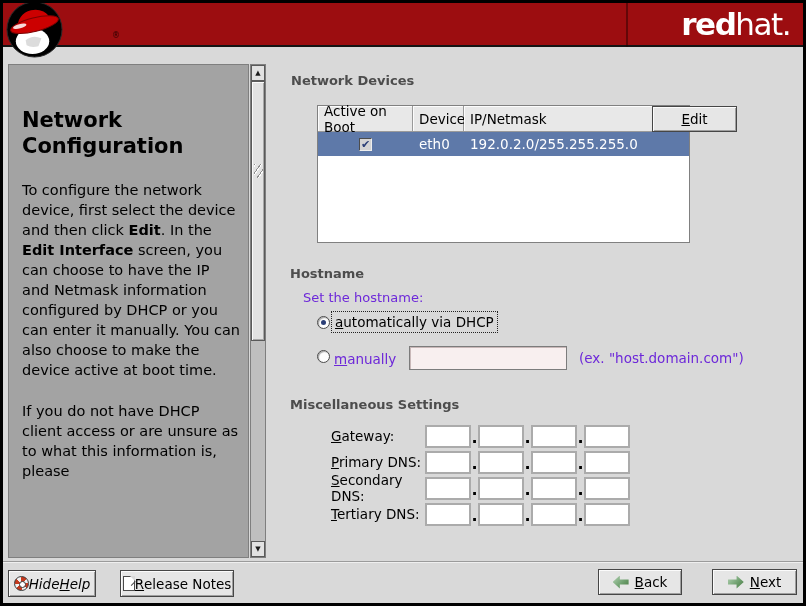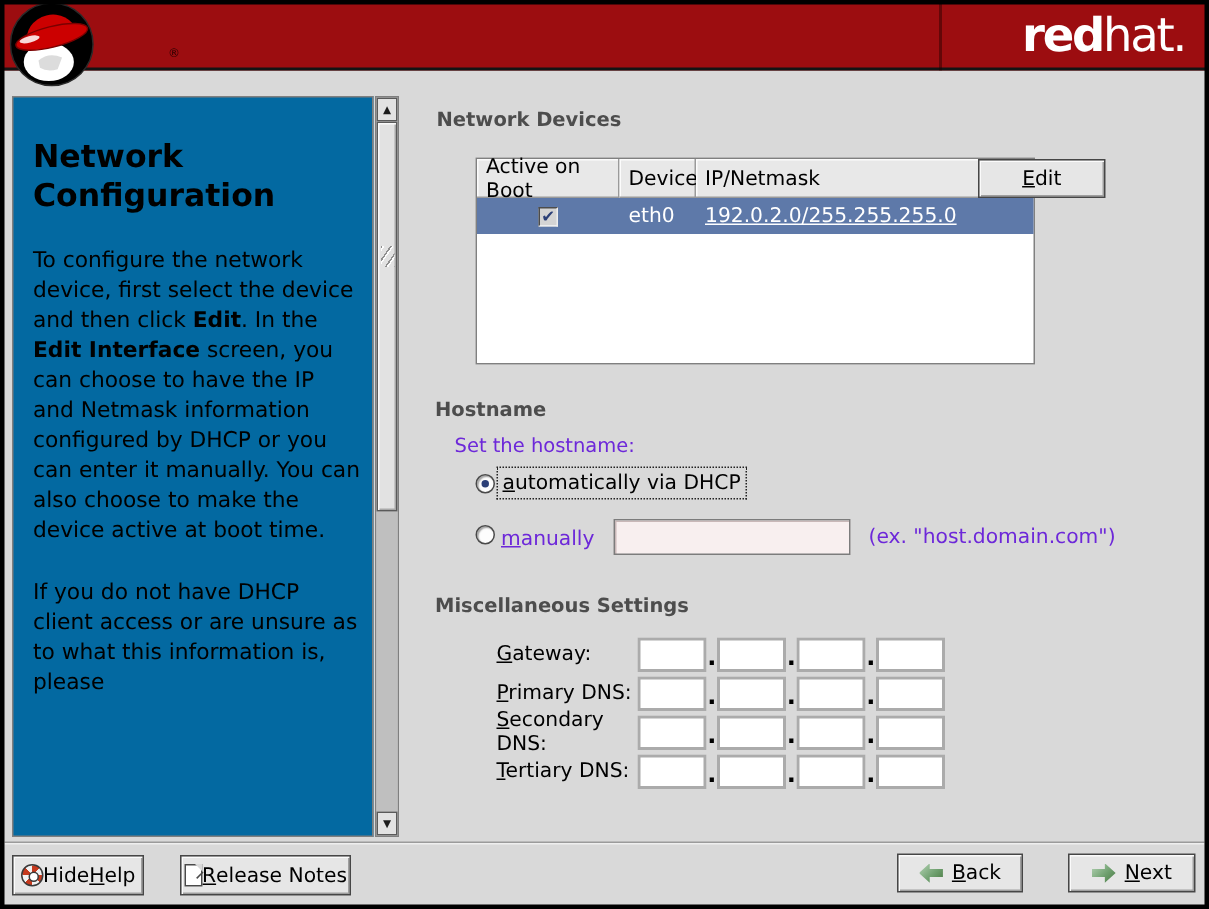--- a/index.html
+++ b/index.html
@@ -14,22 +14,22 @@
   .banner{position:absolute;top:0;left:0;width:806px;height:47px;background:#9C0D10;border-bottom:2px solid #141414;}
   .banner-seam{position:absolute;left:626px;top:0;width:2px;height:47px;background:rgba(30,0,0,.45);}
   .wordmark{position:absolute;top:4px;right:16px;color:#fff;font-size:31px;letter-spacing:-1.5px;line-height:40px;}
   .wordmark .wm-b{font-weight:bold;}
   .wordmark .wm-l{font-weight:normal;margin-top:36px;}
   .reg-mark{position:absolute;left:112px;top:31px;font-size:8px;color:#franchise;color:#2a0000;z-index:7;}
   .logo{position:absolute;left:6px;top:1px;width:57px;height:57px;z-index:5;}
 
   
   .help-panel{
-    position:absolute;left:8px;top:64px;width:241px;height:494px;background:#0369a1;
-    border:1px solid #7f7f7f;overflow:hidden;padding:0 8px 0 13px;
+    position:absolute;left:8px;top:64px;width:241px;height:494px;background:#a3a3a3;
+    border:1px solid #7f7f7f;overflow:hidden;padding:16px 8px 0 13px;
   }
   .help-title{font-size:21px;font-weight:bold;line-height:26px;margin:26px 0 0;}
   .help-p{font-size:14.5px;line-height:20px;margin:21px 0 0;}
 
   
   .scrollbar{position:absolute;left:250px;top:64px;width:16px;height:494px;background:#E4E4E4;border:1px solid #7f7f7f;}
   .sb-btn{position:absolute;left:0;width:14px;height:16px;background:#E2E2E2;border:1px solid #5a5a5a;
     display:flex;align-items:center;justify-content:center;font-size:7px;color:#1c1c1c;}
   .sb-btn.up{top:0;}
   .sb-btn.down{bottom:0;}
@@ -47,21 +47,21 @@
   .devices-table{position:absolute;left:317px;top:105px;width:373px;height:138px;background:#fff;border:1px solid #808080;}
   .thead{display:flex;height:26px;}
   .th{background:#E8E8E8;border-right:1px solid #9a9a9a;border-bottom:1px solid #9a9a9a;
     box-shadow:inset 1px 1px 0 #fcfcfc;font-size:13.5px;display:flex;align-items:center;padding-left:6px;}
   .th.c-active{width:95px;}
   .th.c-device{width:51px;}
   .th.c-ip{flex:1;border-right:none;}
   .trow{display:flex;height:24px;background:#5E79A9;color:#fff;font-size:13.5px;align-items:center;}
   .td.c-active{width:95px;display:flex;justify-content:center;}
   .td.c-device{width:51px;padding-left:6px;}
-  .td.c-ip{flex:1;padding-left:6px;text-decoration:underline;}
+  .td.c-ip{flex:1;padding-left:6px;}
   .checkbox{width:13px;height:13px;background:#D4D4D4;border-top:1px solid #4c4c4c;border-left:1px solid #4c4c4c;
     border-right:1px solid #eee;border-bottom:1px solid #eee;font-size:11px;line-height:11px;text-align:center;
     color:#2B3F77;font-weight:bold;}
 
   .btn{position:absolute;background:#E6E6E6;border:1px solid #464646;
     box-shadow:inset 1px 1px 0 #fbfbfb,inset -1px -1px 0 #9f9f9f;
     font-size:13.5px;display:flex;align-items:center;justify-content:center;cursor:default;}
 
   .radio{position:absolute;width:13px;height:13px;border-radius:50%;background:#fdfdfd;border:1px solid #4a4a4a;
     box-shadow:inset 1px 1px 1px rgba(0,0,0,.35);}
@@ -206,21 +206,21 @@
       <span class="dot">.</span>
       <input class="octet" value="" style="">
       <span class="dot">.</span>
       <input class="octet" value="" style="">
       <span class="dot">.</span>
       <input class="octet" value="" style="">
   </div>
 
   <div class="footer-sep"></div>
 
-  <div class="btn" style="left:8px;top:570px;width:88px;height:27px;">
+  <div class="btn" style="left:8px;top:570px;width:88px;height:27px;font-style:italic;">
     <span class="preserver"></span>
       <span>Hide </span>
       <span class="u">H</span>
       <span>elp</span>
   </div>
 
   <div class="btn" style="left:120px;top:570px;width:114px;height:27px;">
     <span class="doc-icon"></span>
       <span class="u">R</span>
       <span>elease Notes</span>

